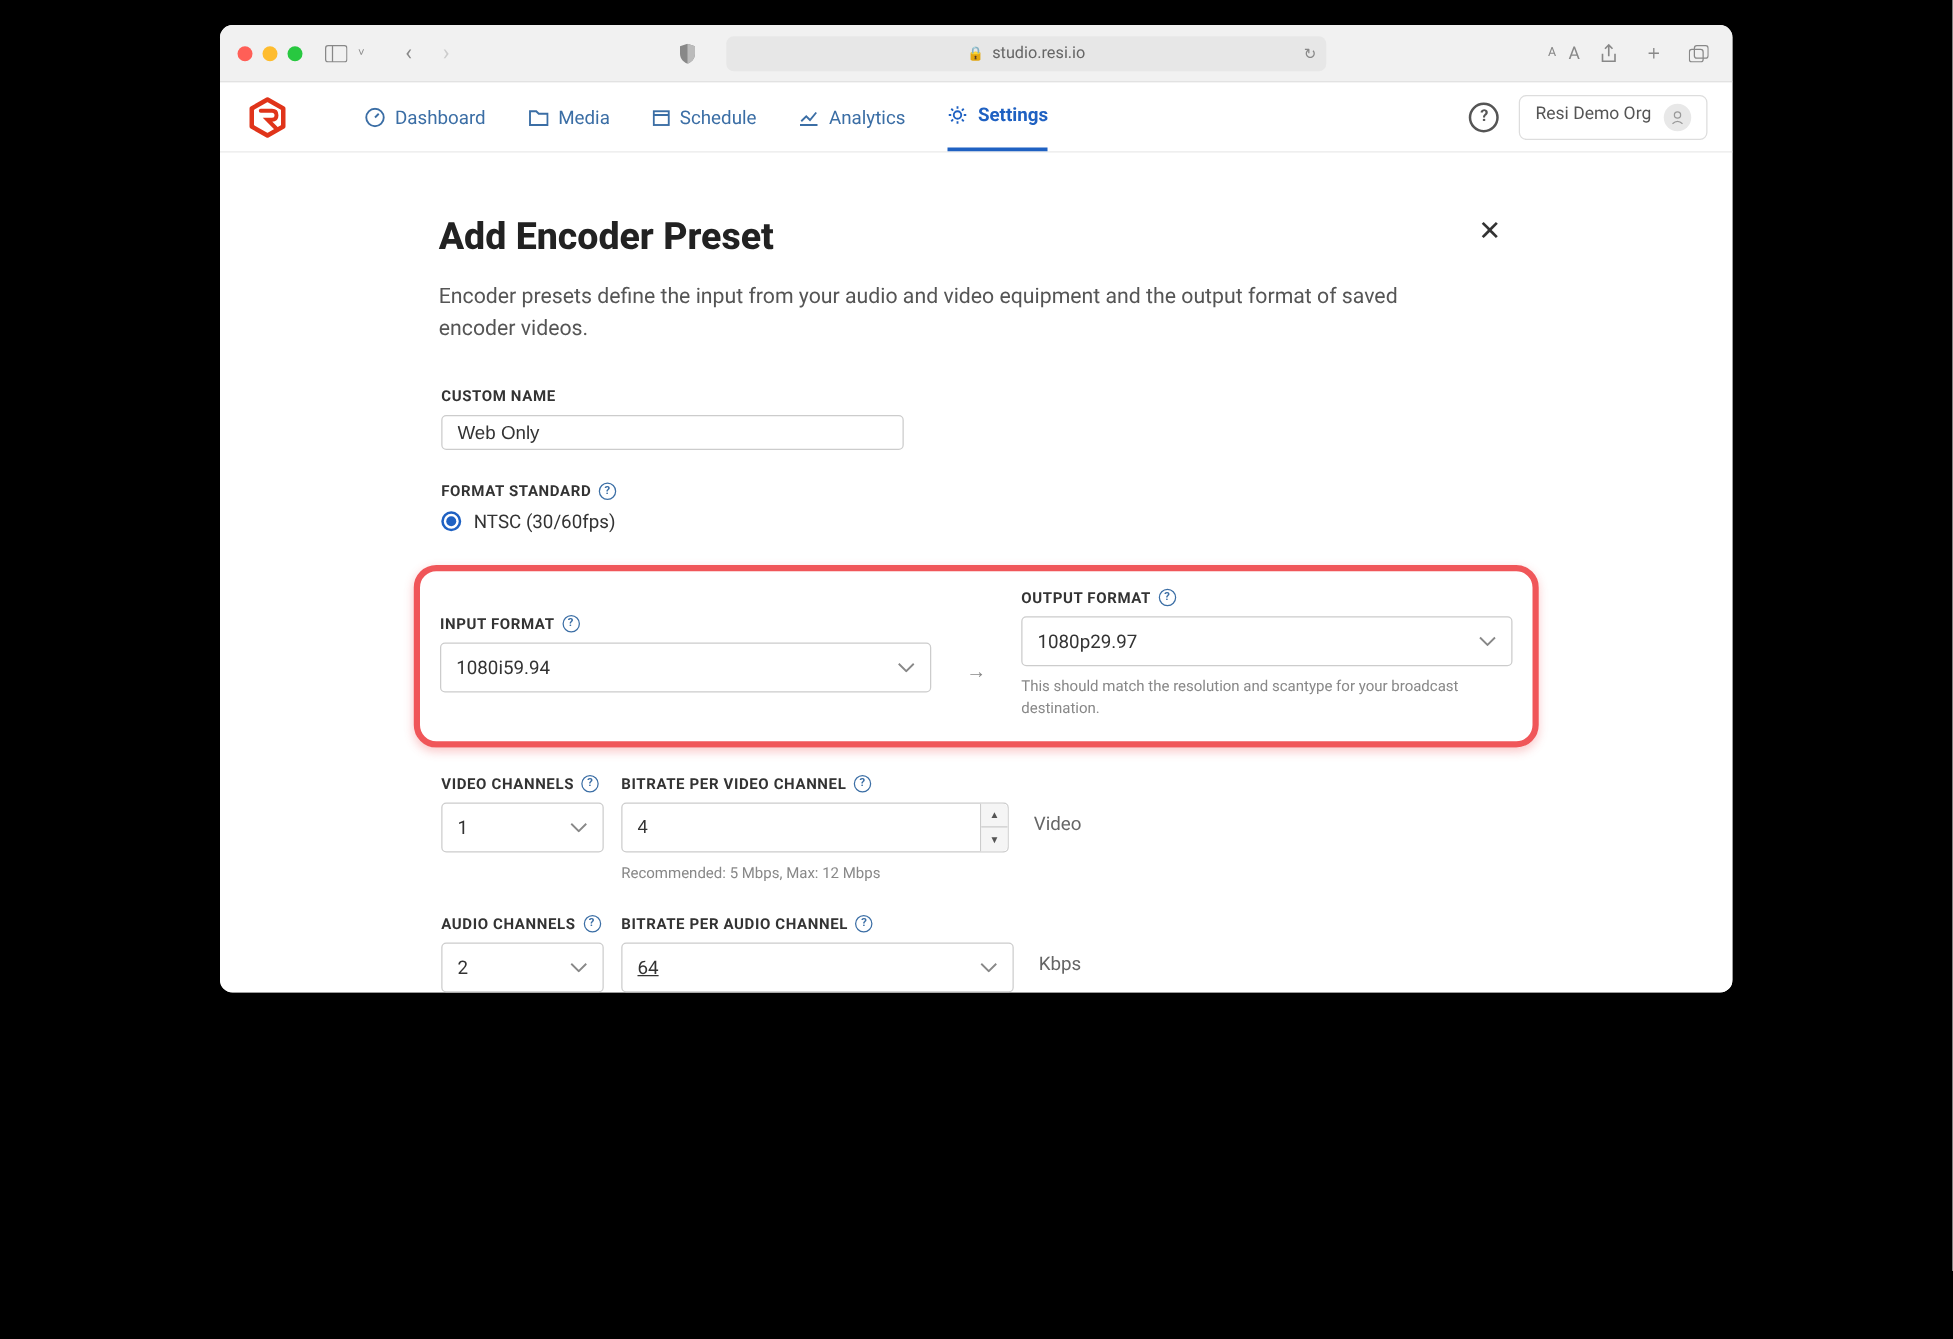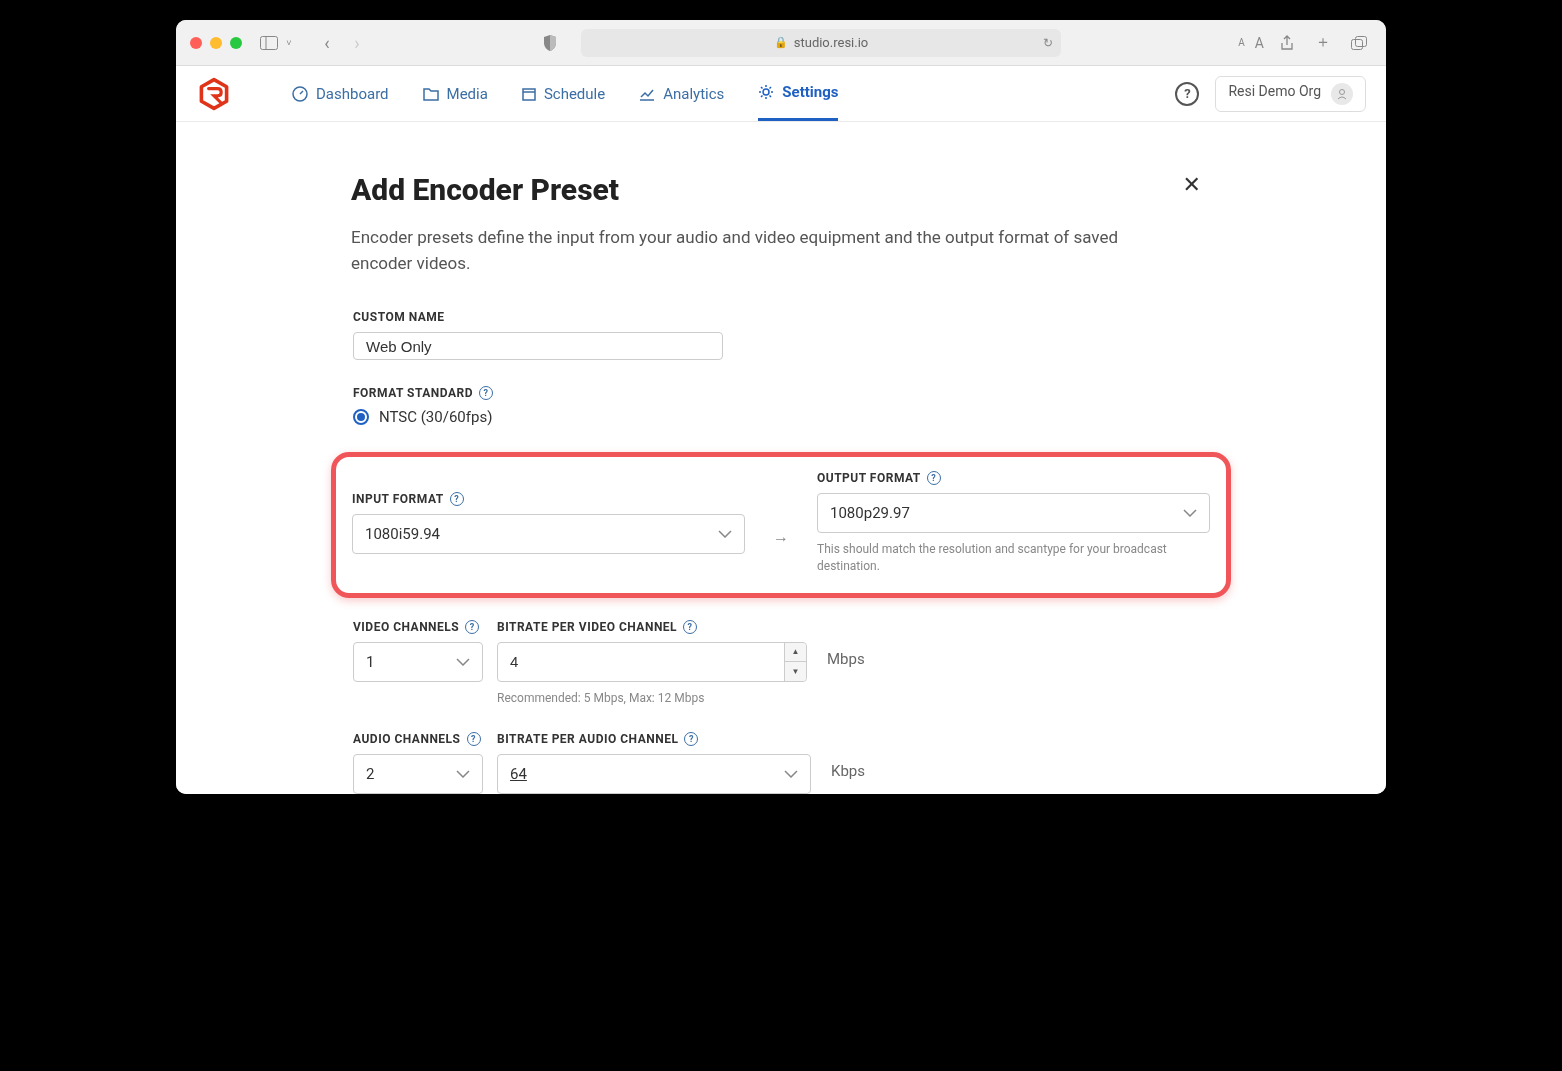--- a/index.html
+++ b/index.html
@@ -261,21 +261,21 @@
             </div>
             <div class="number-input-wrap">
               <input class="number-input" value="4" style="">
               <div class="stepper">
                 <div>▲</div>
                 <div>▼</div>
               </div>
             </div>
             <div class="field-hint">Recommended: 5 Mbps, Max: 12 Mbps</div>
           </div>
-          <div class="unit-label">Mbps</div>
+          <div class="unit-label">Video</div>
         </div>
 
         <div class="field-group row-2col" style="margin-bottom:0;">
           <div class="col-small">
             <div class="field-label">
               <span>Audio Channels</span>
               <span class="help-icon-small">?</span>
             </div>
             <div class="select-box">
               <span>2</span>

